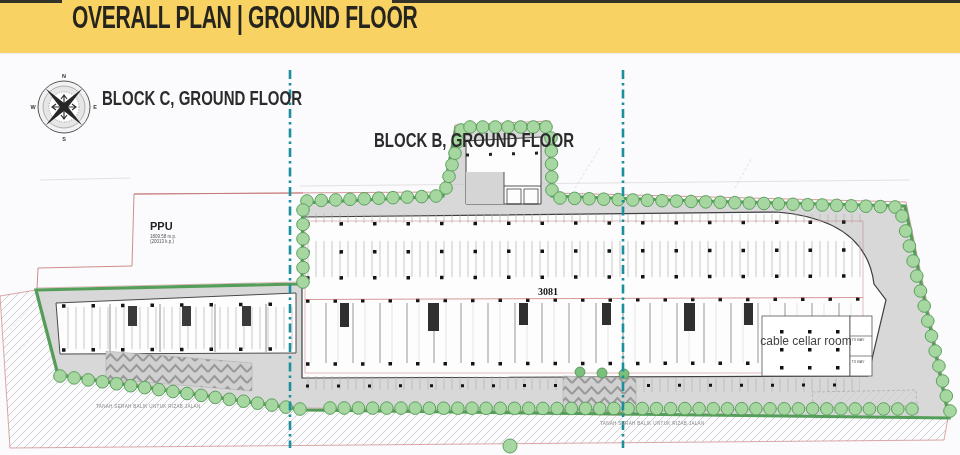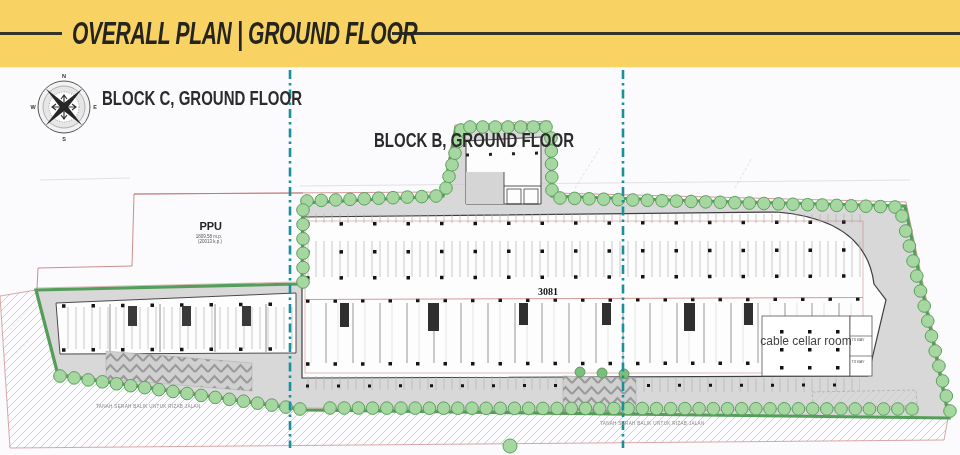--- a/index.html
+++ b/index.html
@@ -1,32 +1,32 @@
 <!DOCTYPE html>
 <html><head>
 <meta charset="utf-8">
 <style>
   html,body{margin:0;padding:0;}
   .stage{position:relative;width:960px;height:455px;background:#fbfbfd;overflow:hidden;
          font-family:"Liberation Sans",sans-serif;}
   
-  .hdr{position:absolute;left:0;top:0;width:960px;height:68px;background:#F8D262;
-       display:flex;align-items:center;box-sizing:border-box;border-bottom:1px solid #ececf2;font-style:italic;}
+  .hdr{position:absolute;left:0;top:0;width:960px;height:54px;background:#F8D262;
+       display:flex;align-items:flex-start;box-sizing:border-box;border-bottom:1px solid #ececf2;}
   .hdr-line-left{width:62px;height:3px;background:#34332a;flex:none;}
   .hdr-line-right{flex:1;height:3px;background:#34332a;}
   .hdr-title-box{width:312px;flex:none;margin:0 8px 0 10px;overflow:visible;white-space:nowrap;}
   .hdr-title{display:inline-block;transform:scaleX(0.68);transform-origin:left center;
              font-size:31px;font-weight:bold;letter-spacing:-0.5px;color:#25241e;}
   
   .block-label{position:absolute;white-space:nowrap;}
   .block-label span{display:inline-block;transform:scaleX(0.75);transform-origin:left center;
                     font-size:20px;font-weight:bold;letter-spacing:0px;color:#2b2b2b;}
   
   .ann{position:absolute;color:#333;line-height:1.25;}
-  .ppu{left:150px;top:220px;width:72px;text-align:right;}
+  .ppu{left:150px;top:220px;width:72px;text-align:left;}
   .ppu .t{font-size:11px;font-weight:bold;color:#222;}
   .ppu .s{font-size:4.5px;color:#555;}
   .lot{left:538px;top:286px;font-size:10px;font-weight:bold;color:#111;font-family:Liberation Serif, serif;}
   .cellar{left:756px;top:334px;width:100px;text-align:center;font-size:12px;color:#444;}
   .txbay{width:26px;text-align:center;font-size:3.8px;color:#555;}
   .note{font-size:4.6px;color:#8a8a8a;letter-spacing:0.3px;white-space:nowrap;}
   svg{position:absolute;left:0;top:0;}
 </style>
 </head>
 <body>

